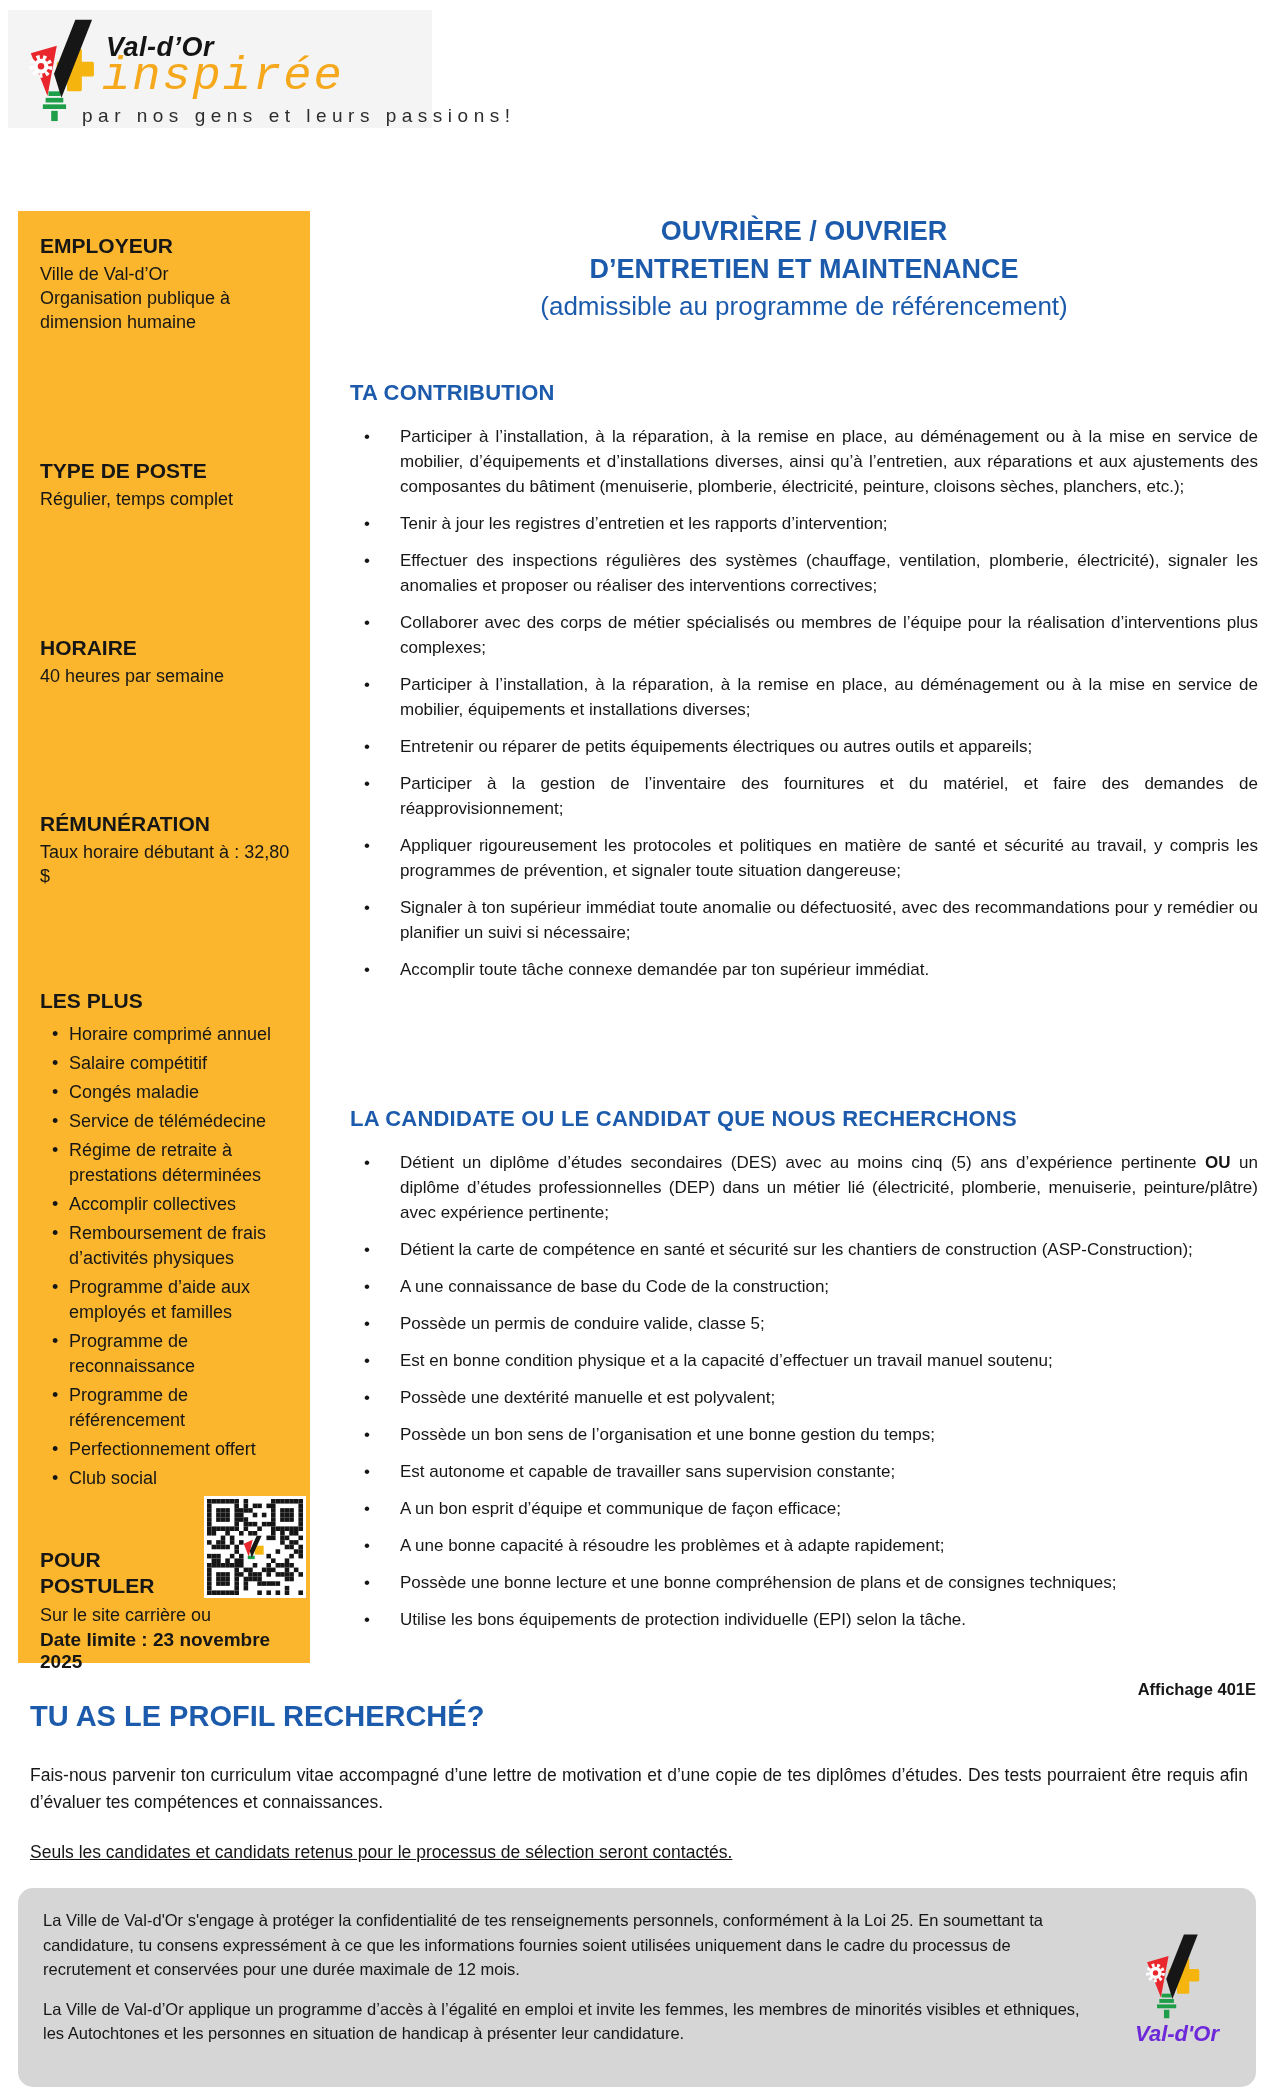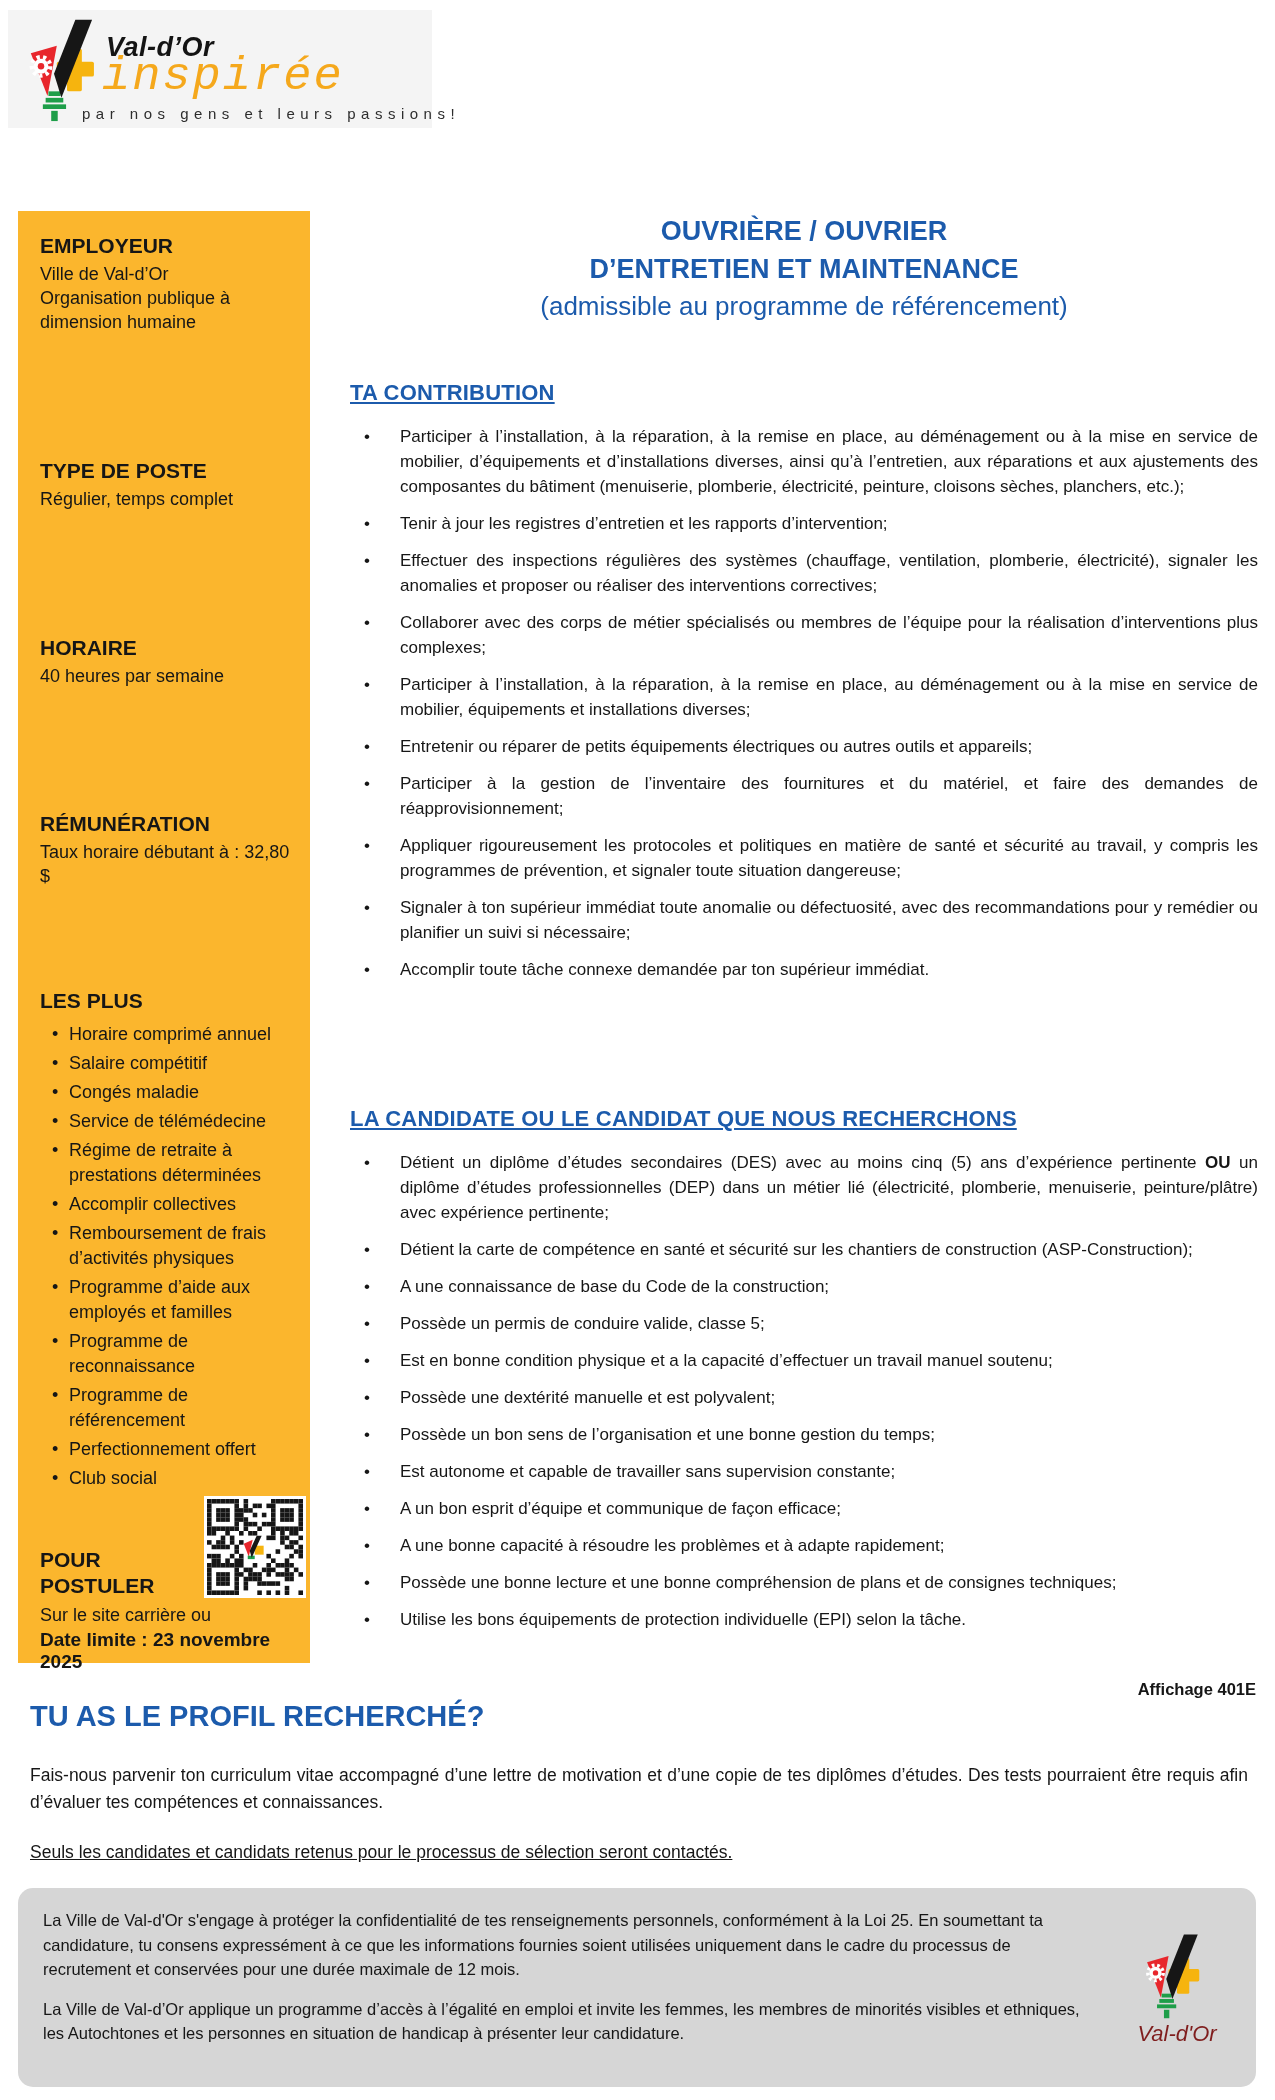--- a/index.html
+++ b/index.html
@@ -10,59 +10,59 @@
   *{margin:0;padding:0;box-sizing:border-box;}
   html,body{background:#fff;}
   body{font-family:"Liberation Sans", sans-serif;color:#161616;}
   .page{position:relative;width:1275px;height:2100px;background:#fff;overflow:hidden;}
 
   
   .logo-block{position:absolute;left:8px;top:10px;width:424px;height:118px;background:#F4F4F4;}
   .logo-mark{position:absolute;left:16px;top:8px;height:104px;width:86px;}
   .logo-name{position:absolute;left:98px;top:22px;font-size:27px;font-weight:700;font-style:italic;color:#141414;letter-spacing:.5px;}
   .logo-script{position:absolute;left:94px;top:40px;font-family:Liberation Mono, monospace;font-style:italic;font-size:47px;color:#F5A81C;letter-spacing:2px;}
-  .logo-tag{position:absolute;left:74px;top:95px;font-size:15px;letter-spacing:5.5px;color:#2d2d2d;white-space:nowrap;font-weight:500;}
+  .logo-tag{position:absolute;left:74px;top:95px;font-size:19px;letter-spacing:5.5px;color:#2d2d2d;white-space:nowrap;font-weight:500;}
 
   
   .sidebar{position:absolute;left:18px;top:211px;width:292px;height:1452px;background:var(--accent-yellow);}
   .sb{position:absolute;left:22px;width:252px;}
   .sb-title{font-size:21px;font-weight:700;line-height:1.25;color:#161616;}
   .sb-text{font-size:18px;line-height:1.32;margin-top:4px;}
   .sb-plus-list{list-style:none;margin-top:8px;}
   .sb-plus-list li{position:relative;font-size:18px;line-height:25px;padding-left:17px;margin-left:12px;margin-bottom:4px;}
   .sb-plus-list li::before{content:"•";position:absolute;left:0;top:0;}
   .qr-box{position:absolute;left:186px;top:1285px;width:102px;height:102px;background:#fff;padding:3px;}
   .qr-box svg{width:100%;height:100%;display:block;}
   .sb-deadline{font-size:19px;font-weight:700;}
 
   
   .title-block{position:absolute;left:350px;top:212px;width:908px;text-align:center;color:var(--heading-blue);}
   .title-line{font-size:27px;font-weight:700;line-height:38px;}
   .title-sub{font-size:26px;margin-top:3px;}
 
   .section{position:absolute;left:350px;width:908px;}
-  .section-heading{font-size:22px;font-weight:700;color:var(--heading-blue);letter-spacing:.2px;text-decoration:underline;}
+  .section-heading{font-size:22px;font-weight:700;color:var(--heading-blue);letter-spacing:.2px;}
   .bullets{list-style:none;margin-top:18px;}
   .bullets li{position:relative;font-size:17px;line-height:25px;padding-left:50px;margin-bottom:12px;text-align:justify;}
   .bullets li::before{content:"•";position:absolute;left:14px;top:0;}
   .seg-bold{font-weight:700;}
   .sec-contribution{top:380px;}
   .sec-candidate{top:1106px;}
 
   
   .affichage{position:absolute;right:19px;top:1680px;font-size:16.5px;font-weight:700;}
   .profile-heading{position:absolute;left:30px;top:1700px;font-size:29px;font-weight:700;color:var(--heading-blue);}
   .profile-text{position:absolute;left:30px;top:1762px;width:1218px;font-size:17.5px;line-height:27px;text-align:justify;}
   .contact-note{position:absolute;left:30px;top:1842px;font-size:17.5px;text-decoration:underline;}
   .gray-box{position:absolute;left:18px;top:1888px;width:1238px;height:199px;background:var(--box-gray);padding:20px 16px 16px 25px;display:flex;gap:14px;border-radius:15px;}
   .gray-text{flex:1;font-size:16.5px;line-height:24.5px;}
   .gray-text p + p{margin-top:15px;}
   .gray-logo{width:126px;display:flex;flex-direction:column;align-items:center;justify-content:center;gap:2px;}
   .gray-logo svg{height:86px;width:72px;}
-  .gray-logo-name{font-size:22px;font-weight:400;font-style:italic;color:#7f1d1d;}
+  .gray-logo-name{font-size:22px;font-weight:700;font-style:italic;color:#6d28d9;}
 </style>
 </head>
 <body>
 
 <div class="page">
 
   <div class="logo-block">
     <svg class="logo-mark" viewBox="0 0 90 112" aria-hidden="true">
       <polygon points="6,38 34,30 24,84" fill="#E8262C"></polygon>
       <circle cx="17" cy="52" r="10" fill="none" stroke="#fff" stroke-width="4.5" stroke-dasharray="3.5 3.5"></circle>

